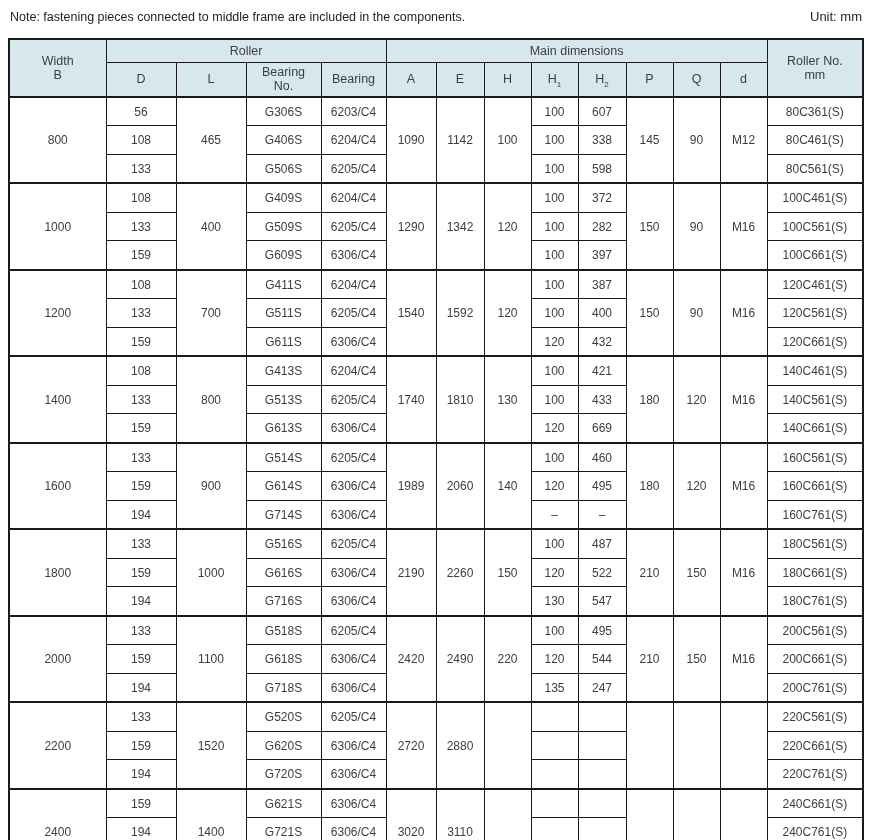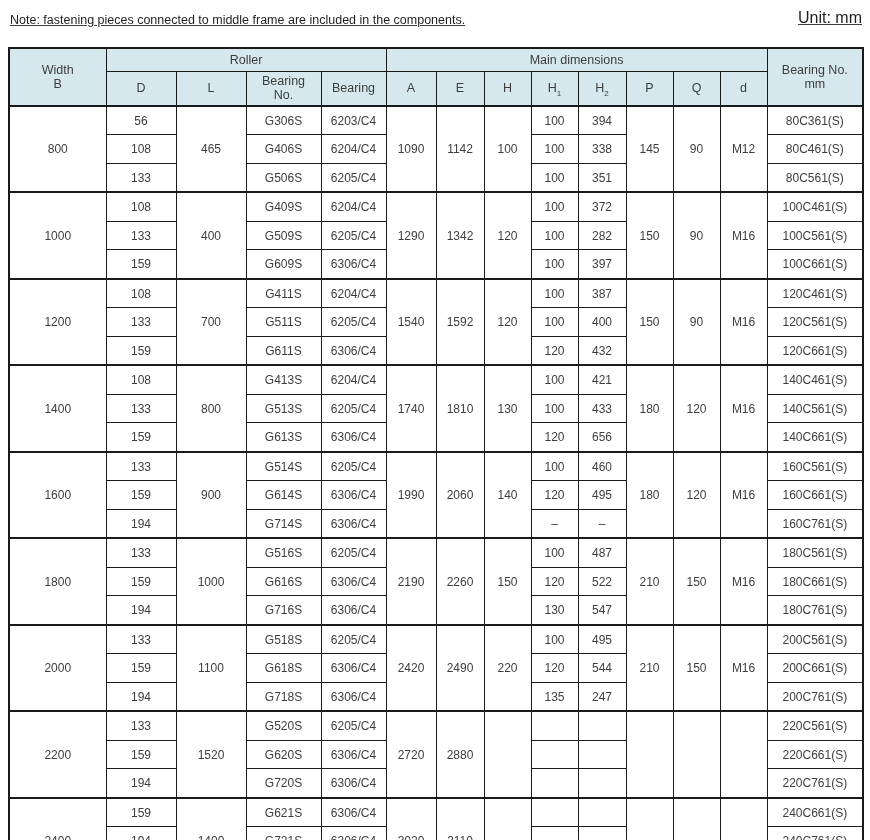--- a/index.html
+++ b/index.html
@@ -11,30 +11,29 @@
   }
   .page {
     width: 854px;
     margin: 0 auto;
     padding: 3px 8px 0 8px;
   }
   .topbar {
     display: flex;
     justify-content: space-between;
     align-items: flex-end;
-    padding: 2px 0 20px 0;
-    text-decoration: underline;
+    padding: 2px 0 14px 0;
   }
   .note {
     font-size: 12.5px;
     color: #1f1f1f;
     padding-left: 2px;
   }
   .unit {
-    font-size: 16px;
+    font-size: 13px;
     color: #1f1f1f;
     padding-top: 4px;
   }
   table.spec {
     border-collapse: collapse;
     table-layout: fixed;
     width: 854px;
     border: 2px solid #1a1a1a;
   }
   .spec th, .spec td {
@@ -96,21 +95,21 @@
     </colgroup>
     <thead>
       <tr class="h-row-1">
         <th rowspan="2">
           <div>Width</div>
           <div>B</div>
         </th>
         <th colspan="4">Roller</th>
         <th colspan="8">Main dimensions</th>
         <th rowspan="2">
-          <div>Bearing No.</div>
+          <div>Roller No.</div>
           <div>mm</div>
         </th>
       </tr>
       <tr class="h-row-2">
         <th>D</th>
         <th>L</th>
         <th>
           <div>Bearing</div>
           <div>No.</div>
         </th>
@@ -129,40 +128,40 @@
         <tr class="group-start">
           <td rowspan="3">800</td>
           <td>56</td>
           <td rowspan="3">465</td>
           <td>G306S</td>
           <td>6203/C4</td>
           <td rowspan="3">1090</td>
           <td rowspan="3">1142</td>
           <td rowspan="3">100</td>
           <td>100</td>
-          <td>394</td>
+          <td>607</td>
           <td rowspan="3">145</td>
           <td rowspan="3">90</td>
           <td rowspan="3">M12</td>
           <td>80C361(S)</td>
         </tr>
         <tr>
           <td>108</td>
           <td>G406S</td>
           <td>6204/C4</td>
           <td>100</td>
           <td>338</td>
           <td>80C461(S)</td>
         </tr>
         <tr>
           <td>133</td>
           <td>G506S</td>
           <td>6205/C4</td>
           <td>100</td>
-          <td>351</td>
+          <td>598</td>
           <td>80C561(S)</td>
         </tr>
         <tr class="group-start">
           <td rowspan="3">1000</td>
           <td>108</td>
           <td rowspan="3">400</td>
           <td>G409S</td>
           <td>6204/C4</td>
           <td rowspan="3">1290</td>
           <td rowspan="3">1342</td>
@@ -244,30 +243,30 @@
           <td>6205/C4</td>
           <td>100</td>
           <td>433</td>
           <td>140C561(S)</td>
         </tr>
         <tr>
           <td>159</td>
           <td>G613S</td>
           <td>6306/C4</td>
           <td>120</td>
-          <td>656</td>
+          <td>669</td>
           <td>140C661(S)</td>
         </tr>
         <tr class="group-start">
           <td rowspan="3">1600</td>
           <td>133</td>
           <td rowspan="3">900</td>
           <td>G514S</td>
           <td>6205/C4</td>
-          <td rowspan="3">1990</td>
+          <td rowspan="3">1989</td>
           <td rowspan="3">2060</td>
           <td rowspan="3">140</td>
           <td>100</td>
           <td>460</td>
           <td rowspan="3">180</td>
           <td rowspan="3">120</td>
           <td rowspan="3">M16</td>
           <td>160C561(S)</td>
         </tr>
         <tr>

